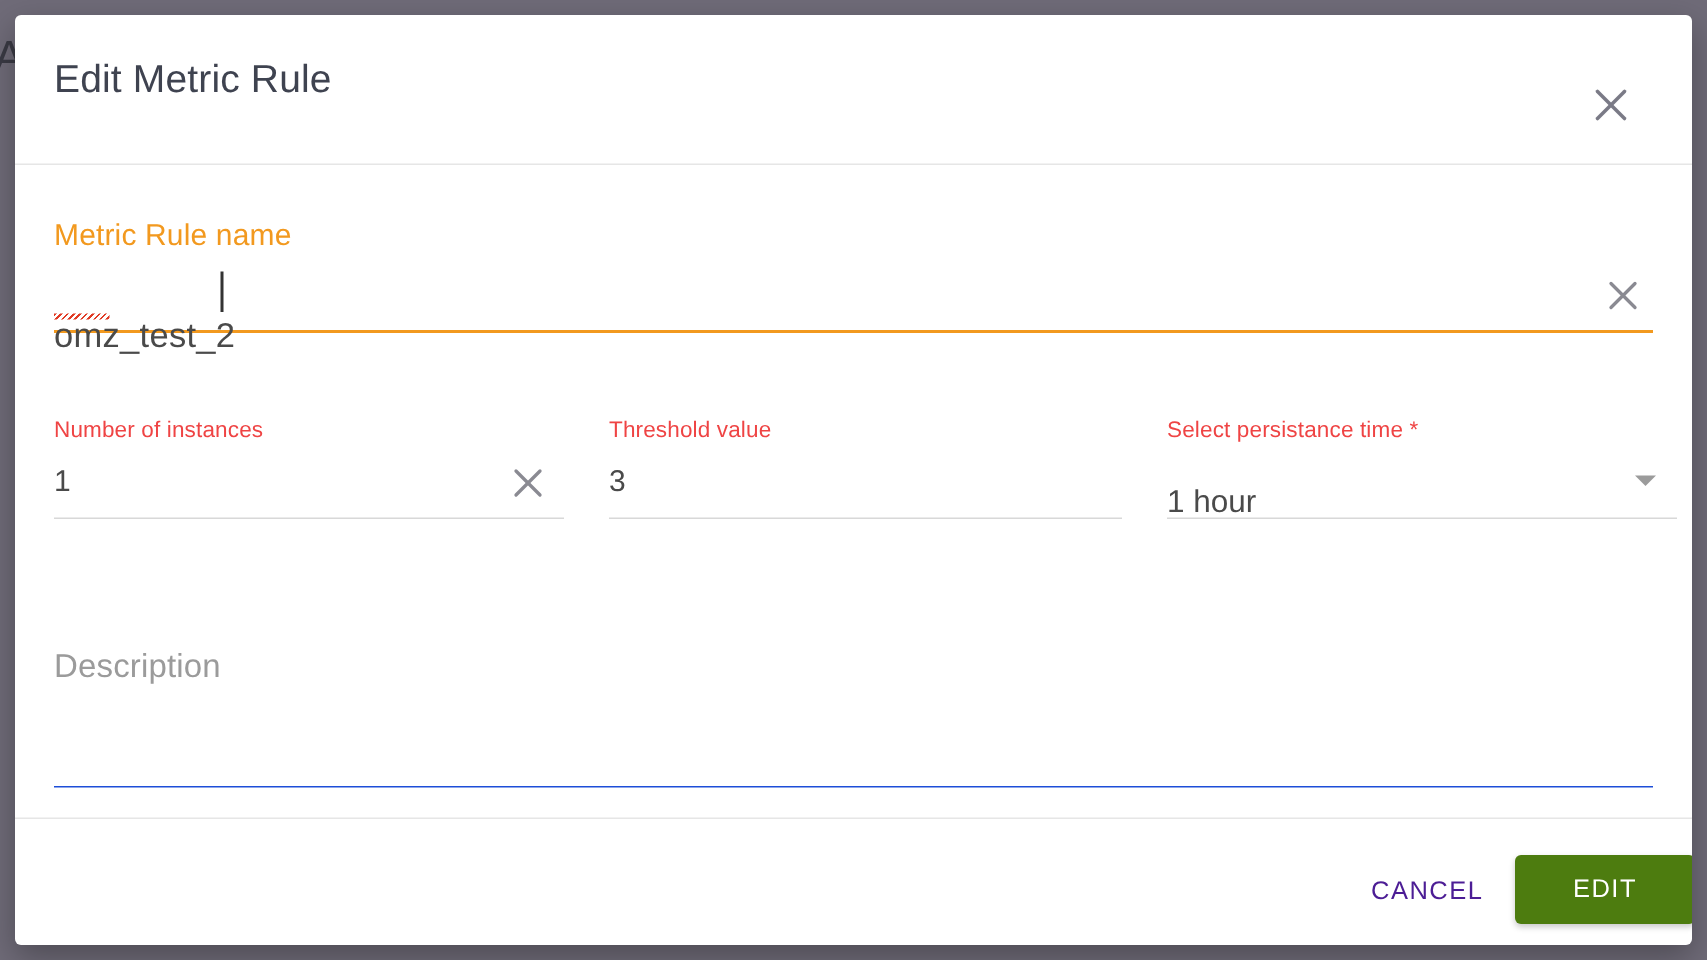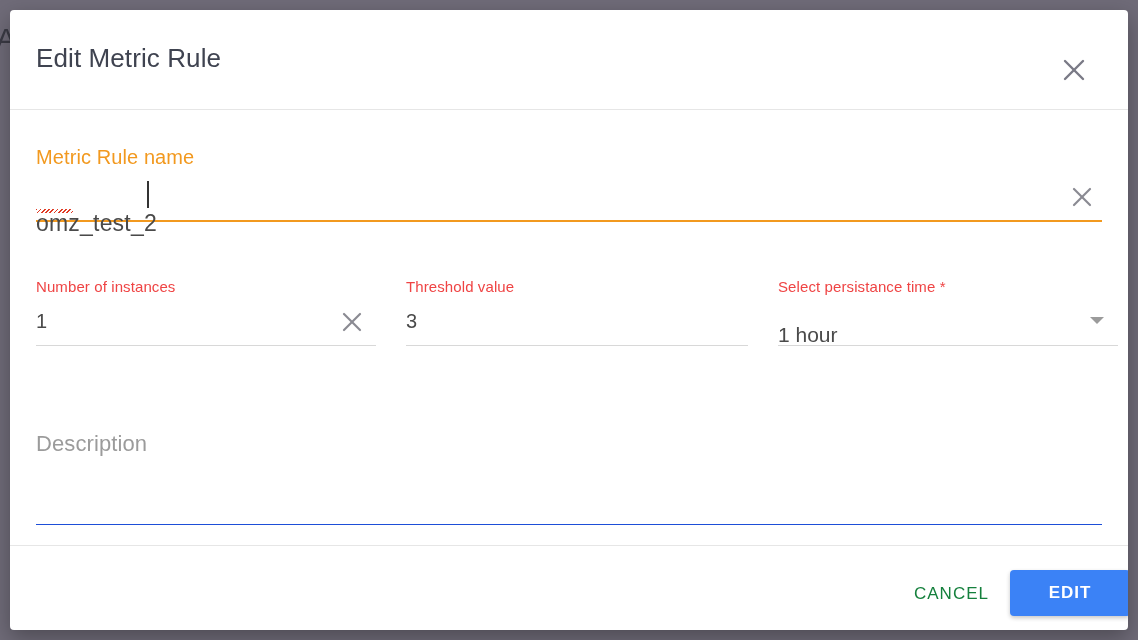--- a/index.html
+++ b/index.html
@@ -51,21 +51,21 @@
     position: absolute;
     left: 0; top: 0;
     width: 100%;
     height: 100px;
     border-bottom: 1px solid #e6e6e6;
     box-sizing: border-box;
   }
   #dialog-title {
     position: absolute;
     left: 26px;
-    top: 33px;
+    top: 27px;
     font-size: 26px;
     color: #3f4350;
     font-weight: 400;
     letter-spacing: 0.1px;
     white-space: nowrap;
   }
   #close-button {
     position: absolute;
     left: 1040px;
     top: 36px;
@@ -246,44 +246,43 @@
     width: 100%;
     height: 85px;
     border-top: 1px solid #e6e6e6;
     box-sizing: border-box;
   }
   #cancel-button {
     position: absolute;
     left: 896px;
     top: 32px;
     font-size: 17px;
-    color: #15803d;
+    color: #4c1d95;
     letter-spacing: 1px;
     cursor: pointer;
     background: none;
     border: none;
     padding: 6px 8px;
     font-family: "Liberation Sans", sans-serif;
   }
   #edit-button {
     position: absolute;
     left: 1000px;
     top: 24px;
     width: 120px;
     height: 46px;
-    background: #3b82f6;
+    background: #4d7c0f;
     color: #ffffff;
     border: none;
     border-radius: 4px;
     font-size: 17px;
     letter-spacing: 1px;
     cursor: pointer;
     box-shadow: 0 2px 4px rgba(0,0,0,0.22);
     font-family: "Liberation Sans", sans-serif;
-    font-weight: bold;
   }
 </style>
 </head>
 <body>
 
 <div id="backdrop">
   <span id="bg-letter">A</span>
 </div>
 
 <div id="dialog">

